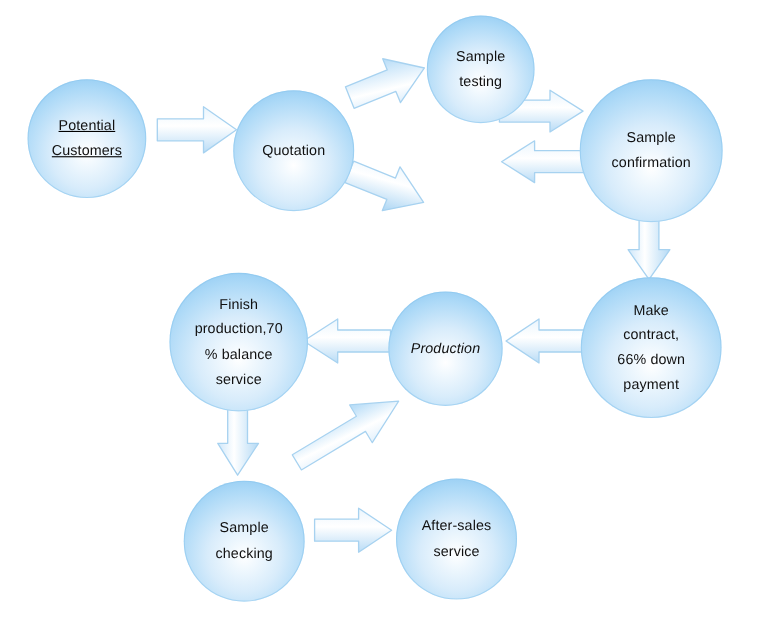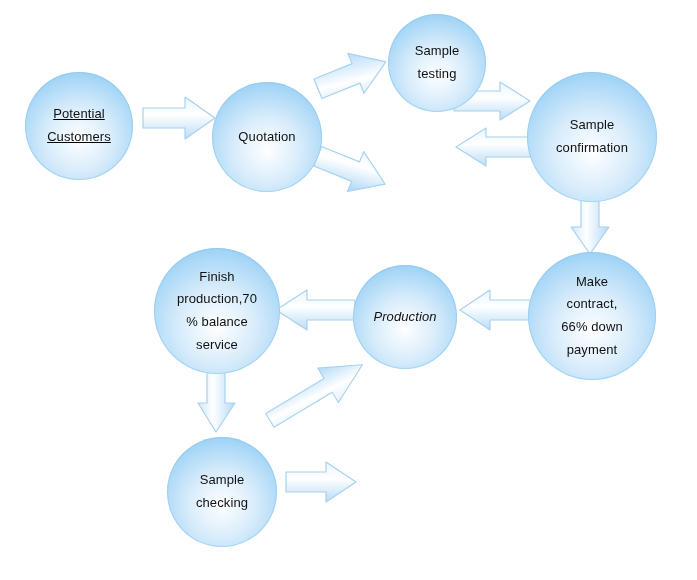--- a/index.html
+++ b/index.html
@@ -240,14 +240,18 @@
 production,70
 % balance
 service</span>
   </div>
 
   <div class="node" style="left:167px; top:437px; width:110px; height:110px;">
     <span class="label">Sample
 checking</span>
   </div>
 
+  <div class="node" style="left:360px; top:435px; width:110px; height:110px;">
+    <span class="label">After-sales
+service</span>
+  </div>
 
 </div>
 
 </body></html>

